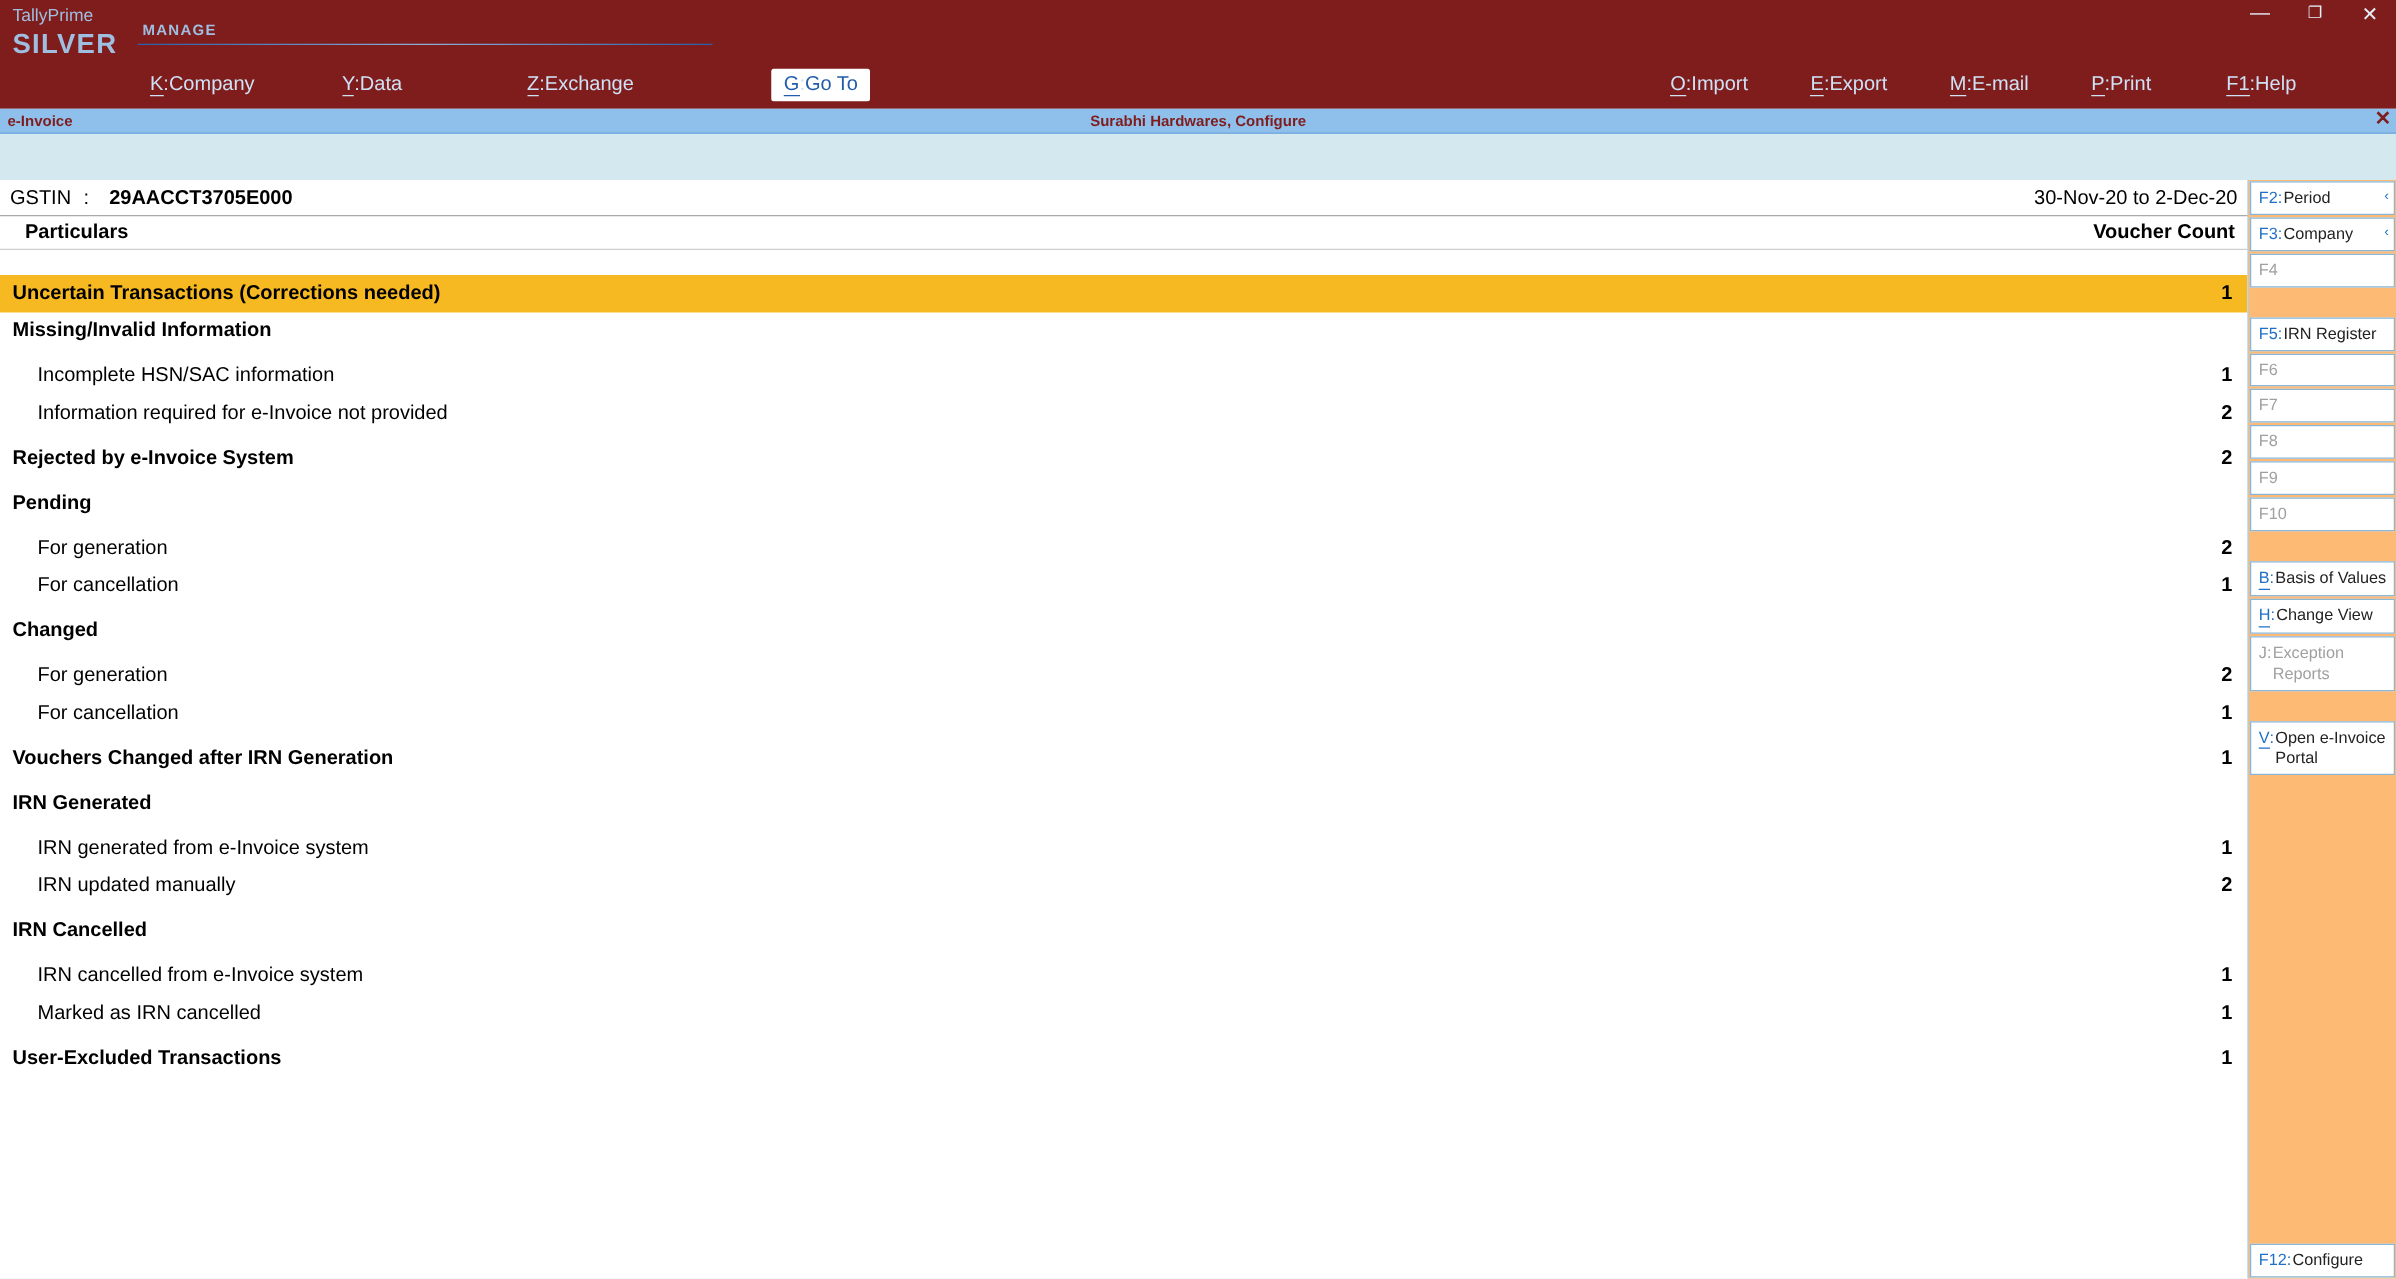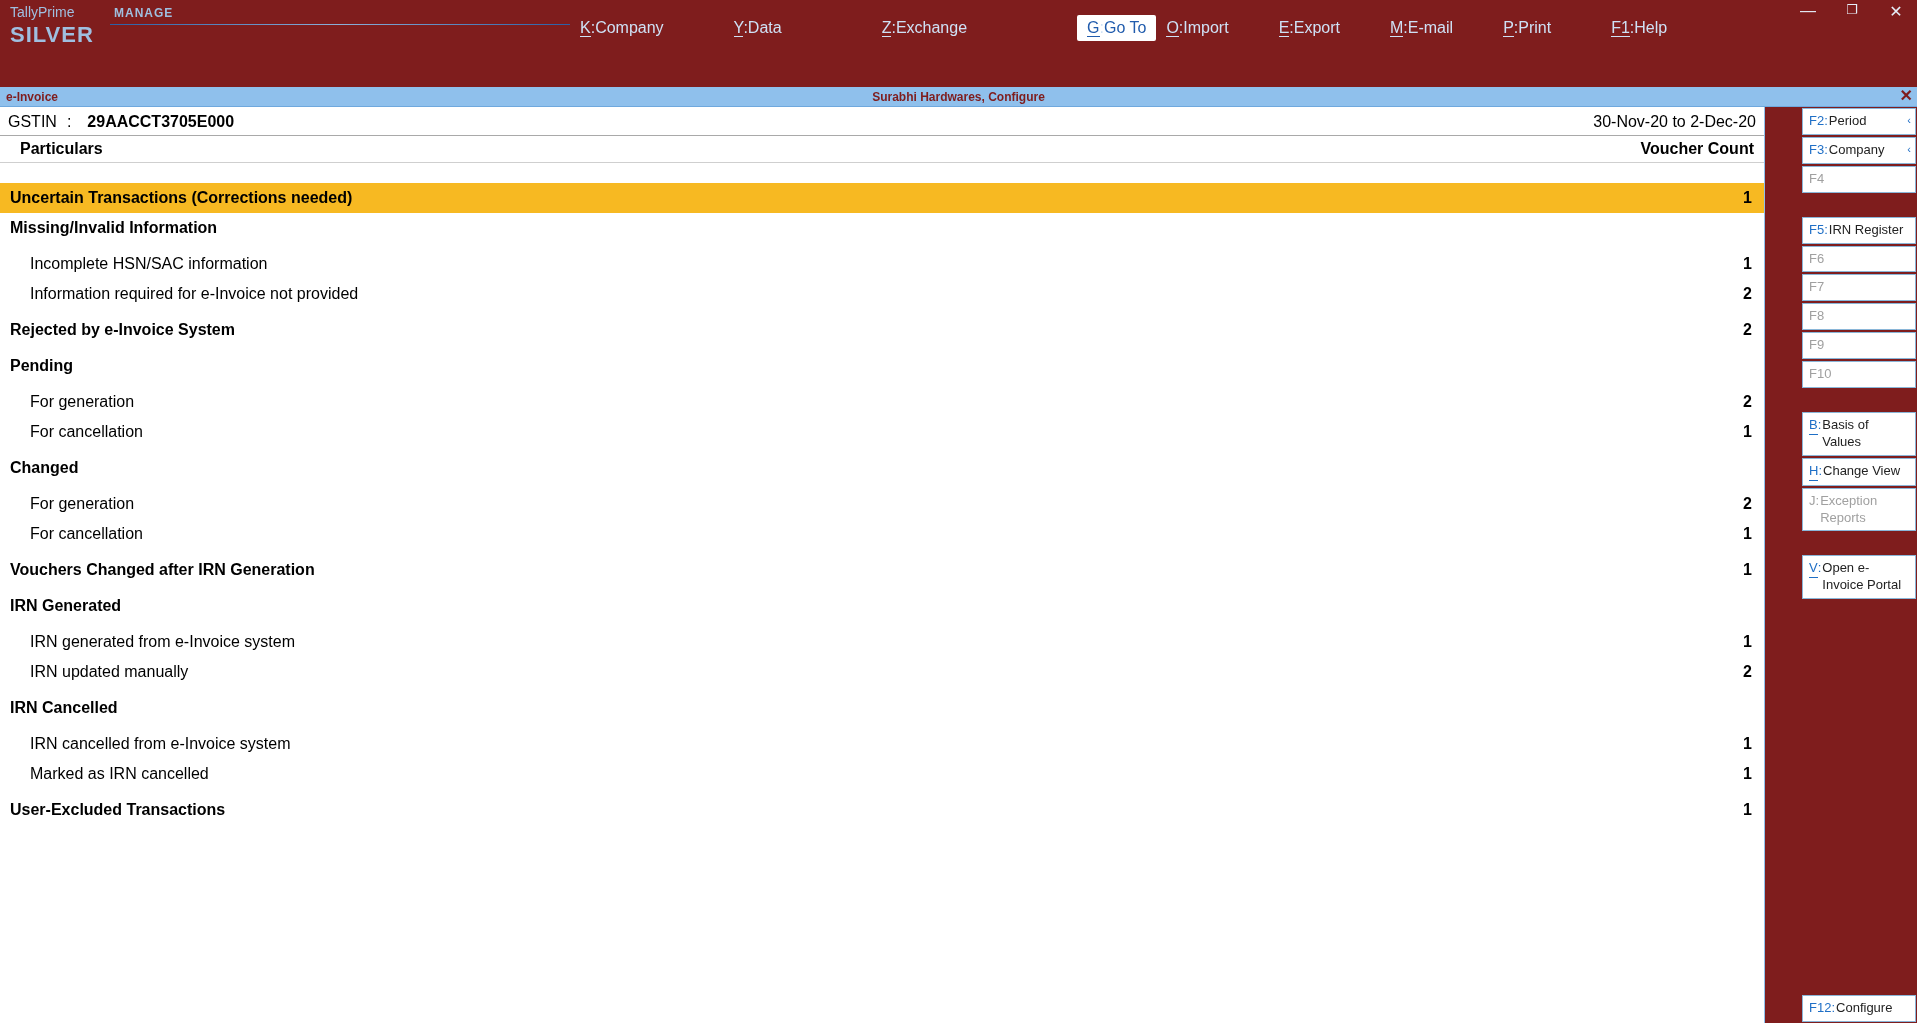--- a/index.html
+++ b/index.html
@@ -23,23 +23,23 @@
   .spacer-flex { flex: 1; }
   .win-controls { position: absolute; top: 2px; right: 8px; display: flex; gap: 18px; color: #e5eef8; font-size: 16px; }
   .win-ctl { width: 26px; text-align: center; cursor: pointer; }
 
   
   .subheader { background: #8fc0ec; height: 20px; display: flex; align-items: center; padding: 0 6px; font-size: 12px; font-weight: bold; color: #7f1d1d; border-bottom: 1px solid #6fa8dd; position: relative; }
   .subheader .close { position: absolute; right: 4px; top: 0; font-size: 16px; line-height: 18px; cursor: pointer; }
   .subheader .center { position: absolute; left: 50%; transform: translateX(-50%); }
 
   
-  .workspace { flex: 1; display: flex; min-height: 0; }
+  .workspace { flex: 1; display: flex; min-height: 0; margin-top: 37px; }
   .main { flex: 1; background: #fff; display: flex; flex-direction: column; min-width: 0; border-right: 1px solid #8fc0ec; }
-  .sidepanel { width: 152px; background: #7f1d1d; display: flex; flex-direction: column; padding-left: 36px; }
+  .sidepanel { width: 118px; background: #fdba74; display: flex; flex-direction: column; }
 
   
   .gstin-row { display: flex; padding: 6px 8px 4px 8px; font-size: 16px; border-bottom: 1px solid #a9a9a9; position: relative; }
   .gstin-row .label { font-weight: normal; }
   .gstin-row .value { font-weight: bold; margin-left: 16px; }
   .gstin-row .period { position: absolute; right: 8px; font-weight: normal; }
 
   
   .colhead-row { display: flex; padding: 4px 8px 4px 20px; font-weight: bold; font-size: 16px; border-bottom: 1px solid #cfcfcf; position: relative; }
   .colhead-row .right { position: absolute; right: 10px; }
@@ -69,21 +69,21 @@
 </style>
 </head>
 <body>
 
 <div class="titlebar">
   <div class="brand">
     <div class="prime">TallyPrime</div>
     <div class="silver">SILVER</div>
   </div>
 
-  <div style="flex:1; display:flex; flex-direction:row;">
+  <div style="flex:1; display:flex; flex-direction:column;justify-content:center;">
     <div style="display:flex;">
       <div class="manage-block">
         <div class="manage-label">MANAGE</div>
         <div class="manage-sep"></div>
       </div>
     </div>
     <div class="menu-row">
       <div class="menu-item">
         <span class="key">K</span><span class="sep">:</span><span>Company</span>
       </div>

